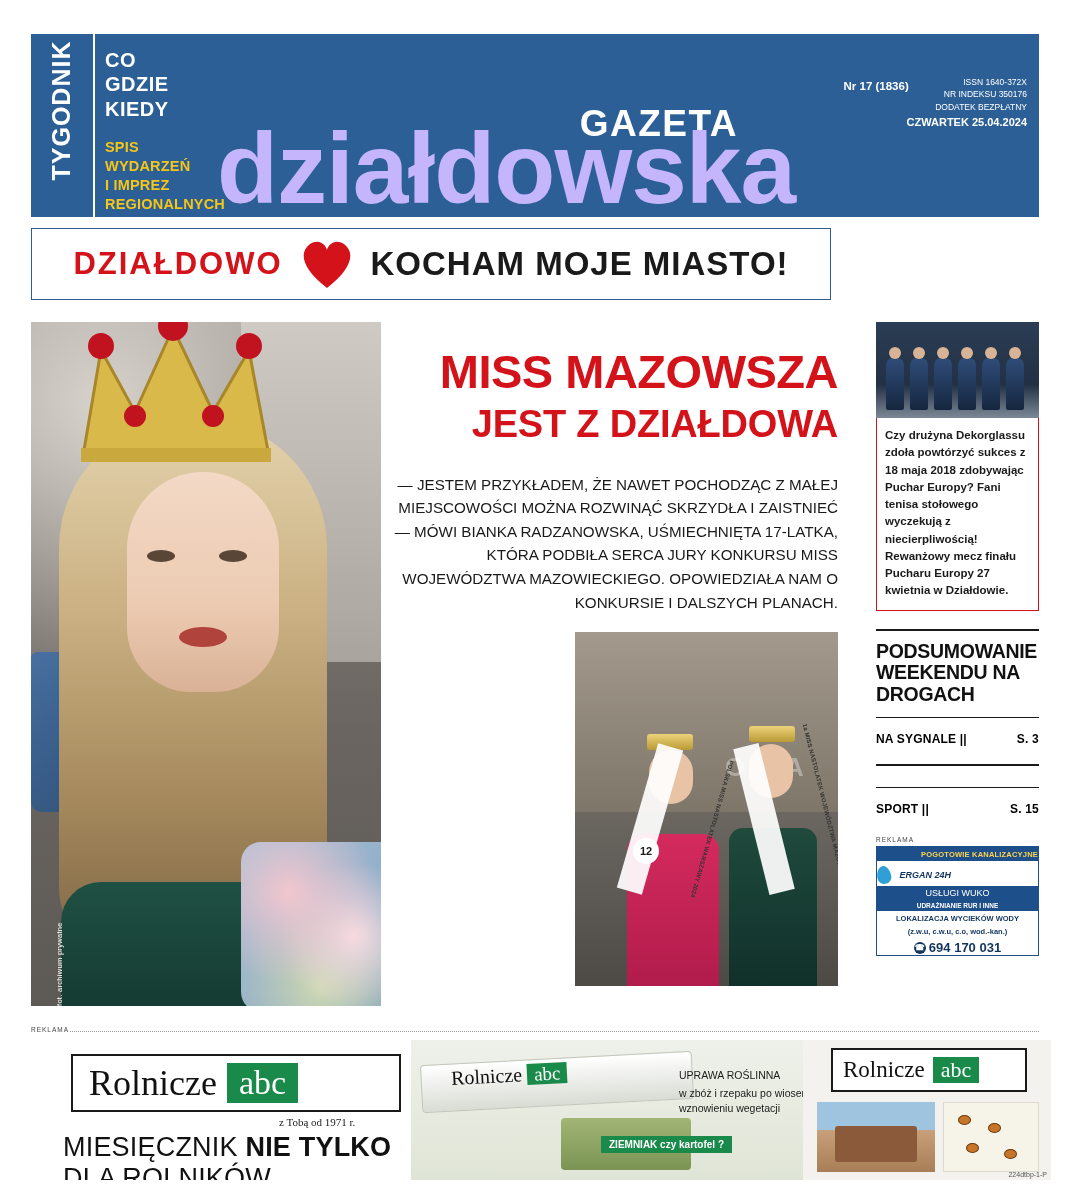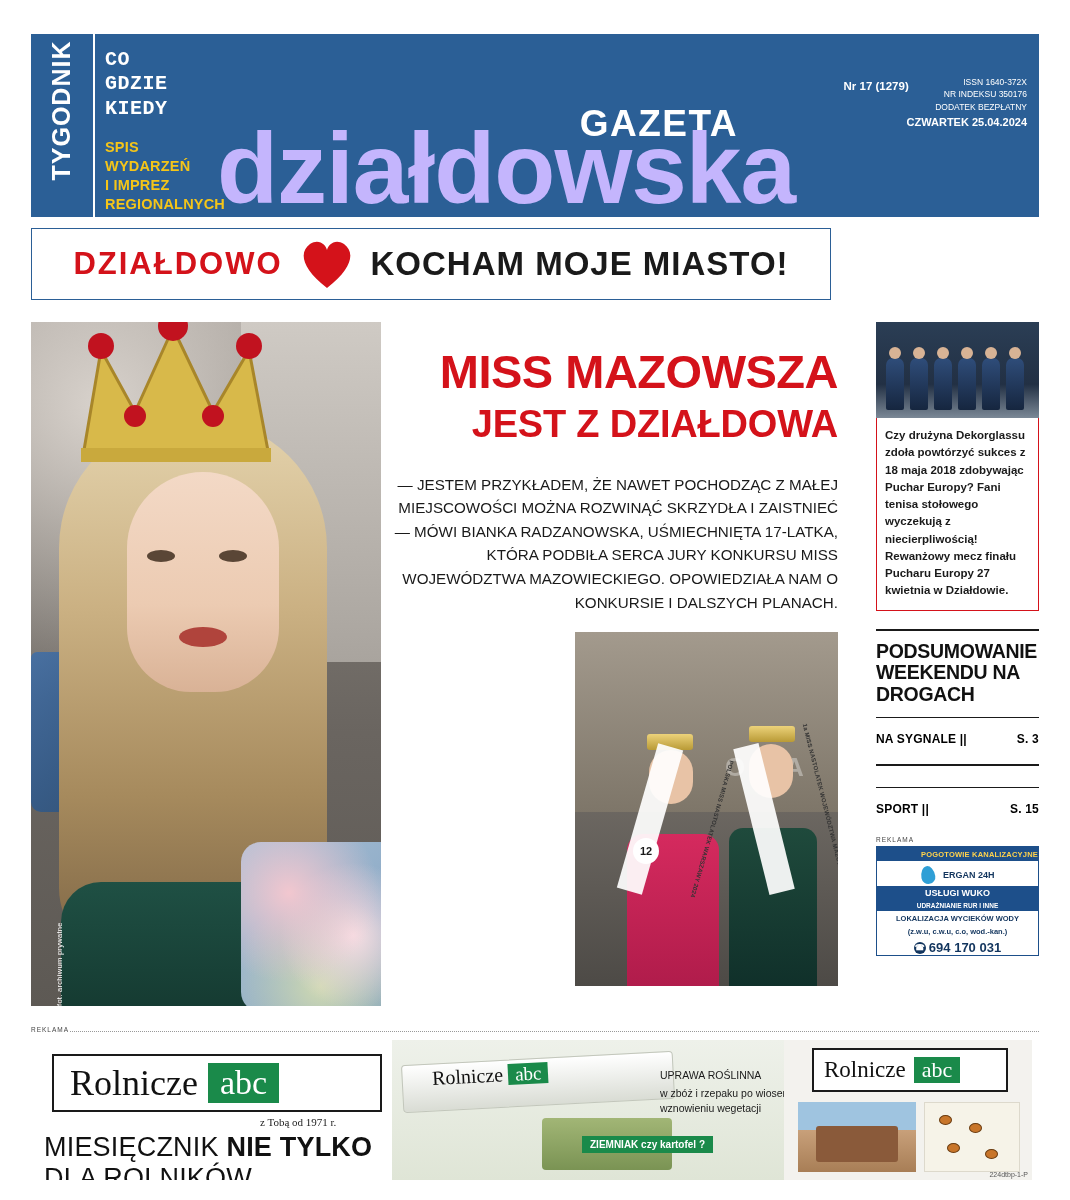--- a/index.html
+++ b/index.html
@@ -55,21 +55,20 @@
     width: 120px;
     padding: 14px 0 0 10px;
     box-sizing: border-box;
   }
   .cgk {
     color: #ffffff;
     font-weight: bold;
     font-size: 20px;
     line-height: 1.22;
     letter-spacing: 0.5px;
-    font-family: Liberation Mono, monospace;
   }
   .spis {
     margin-top: 17px;
     color: #f5c518;
     font-weight: bold;
     font-size: 14.5px;
     line-height: 1.3;
     letter-spacing: 0.2px;
   }
   .masthead-title-wrap {
@@ -466,22 +465,22 @@
   .ad-top {
     background: #1d4f8a;
     color: #ffd34d;
     font-size: 7.5px;
     font-weight: bold;
     text-align: right;
     padding: 3px 0 2px;
     letter-spacing: .2px;
   }
   .ad-logo {
-    text-align: center;
     padding: 4px 0 2px;
+    font-style: italic;
   }
   .ad-logo .drop {
     display: inline-block;
     width: 14px; height: 18px;
     background: #2f9fd6;
     border-radius: 50% 50% 50% 50% / 62% 62% 38% 38%;
     transform: rotate(-10deg);
     vertical-align: middle;
   }
   .ad-logo .brand {
@@ -489,21 +488,21 @@
     font-weight: bold;
     color: #12355e;
     vertical-align: middle;
     margin-left: 4px;
   }
   .ad-band {
     background: #1d4f8a;
     color: #fff;
     text-align: center;
     font-size: 9px;
-    font-weight: bold;
+    font-weight: normal;
     padding: 2px 0;
   }
   .ad-band.small { font-size: 6.5px; font-weight: bold; background: #1d4f8a; }
   .ad-mid {
     text-align: center;
     font-size: 7.5px;
     font-weight: bold;
     color: #12355e;
     line-height: 1.25;
     padding: 3px 2px 1px;
@@ -539,21 +538,21 @@
   }
   .reklama-rule {
     position: absolute;
     left: 70px;
     top: 1031px;
     width: 969px;
     border-top: 1px dotted #999;
   }
   .bottom-ad {
     position: absolute;
-    left: 24px;
+    left: 43px;
     top: 1040px;
     width: 1008px;
     height: 140px;
     background: #ffffff;
     overflow: hidden;
   }
   .ba-left {
     position: absolute;
     left: 0; top: 0;
     width: 380px; height: 140px;
@@ -742,21 +741,21 @@
         <div>SPIS</div>
         <div>WYDARZEŃ</div>
         <div>I IMPREZ</div>
         <div>REGIONALNYCH</div>
       </div>
     </div>
     <div class="masthead-title-wrap">
       <div class="gazeta">GAZETA</div>
       <div class="dzialdowska">działdowska</div>
       <div class="issue-info">
-        <span class="issue-line1">Nr 17 (1279)</span>
+        <span class="issue-line1">Nr 17 (1836)</span>
         <span class="issue-right-block">
           <div>ISSN 1640-372X</div>
           <div>NR INDEKSU 350176</div>
           <div>DODATEK BEZPŁATNY</div>
         </span>
         <div class="issue-date">CZWARTEK 25.04.2024</div>
       </div>
     </div>
   </div>
 

